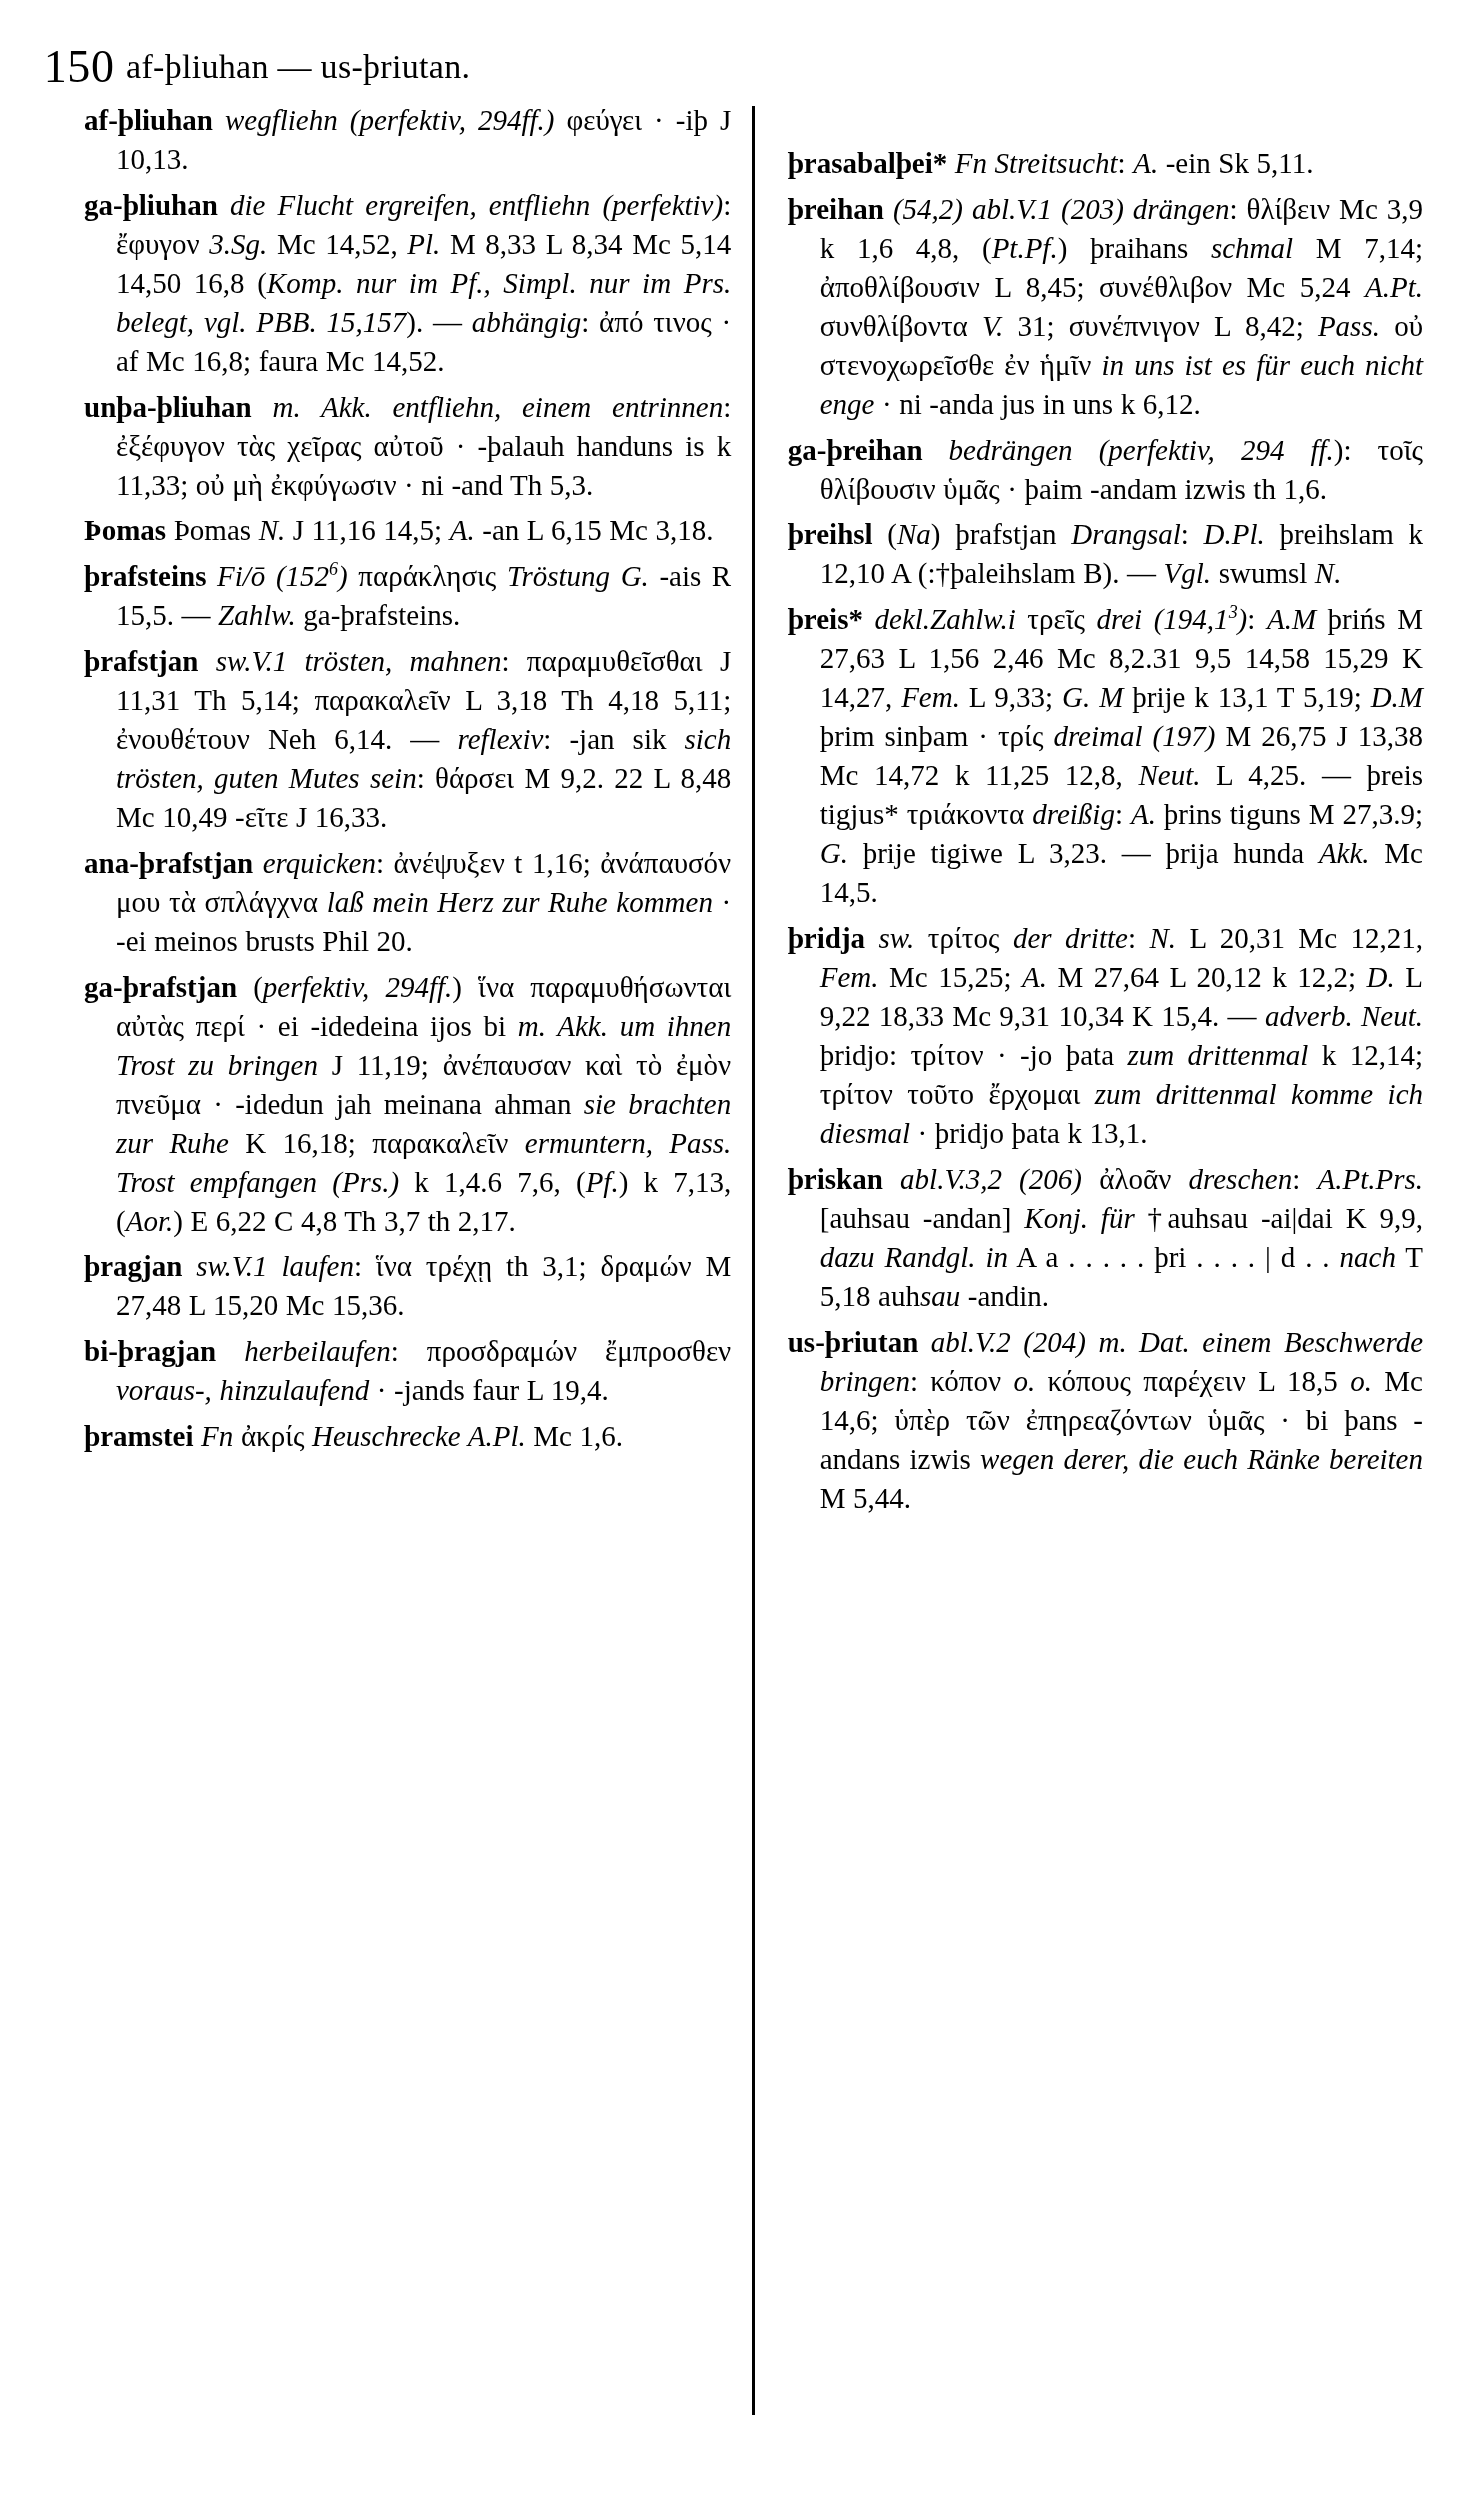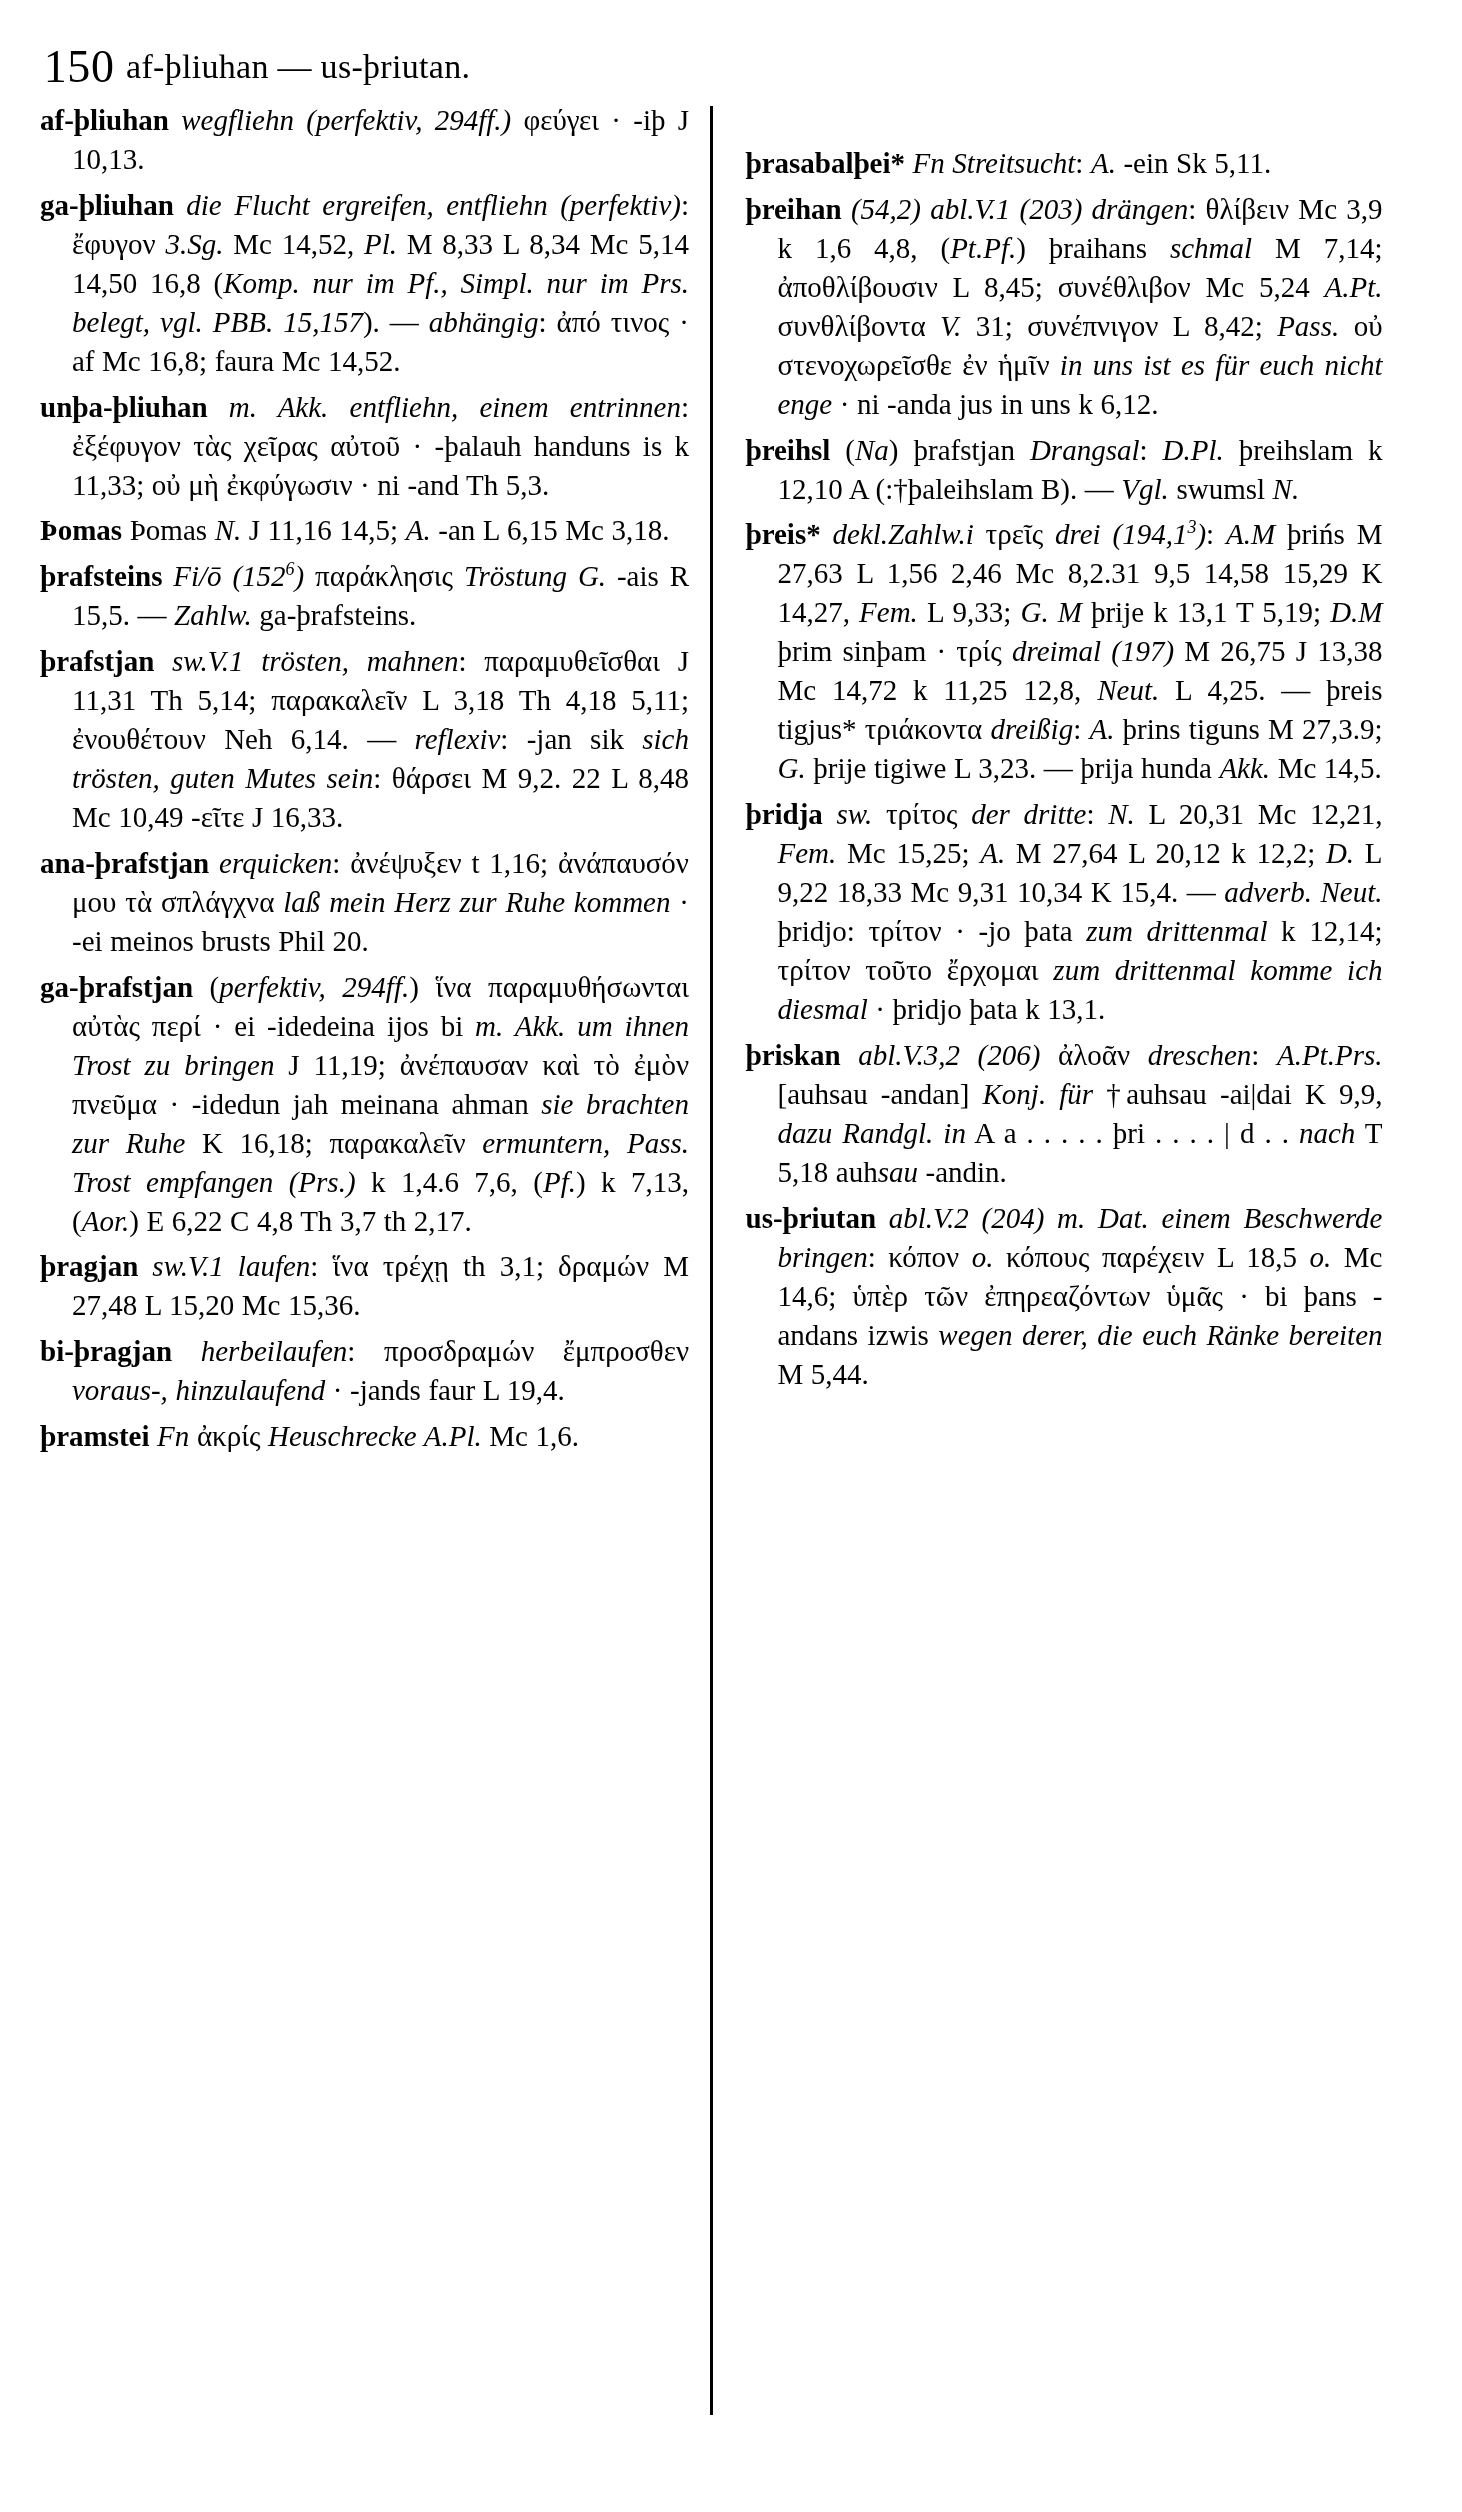--- a/index.html
+++ b/index.html
@@ -51,21 +51,21 @@
   .body {
     position: relative;
     display: flex;
     gap: 0;
     height: 2358px;
   }
   .col {
     width: 670px;
     box-sizing: border-box;
   }
-  .col.left  { padding-right: 21px; }
+  .col.left  { padding-right: 21px; margin-left: 44px; }
   .col.right { padding-left: 33px; margin-top: 43px; }
 
   .rule {
     width: 2.5px;
     background: #000;
     margin-top: 5px;
     height: 2309px;
     flex: 0 0 2.5px;
   }
 
@@ -110,20 +110,21 @@
         <p class="entry"><span class="hw">ana-þrafstjan</span> <span class="it">erquicken</span>: <span class="gk">ἀνέψυξεν</span> t 1,16; <span class="gk">ἀνάπαυσόν μου τὰ σπλάγχνα</span> <span class="it">laß mein Herz zur Ruhe kommen</span> · -ei meinos brusts Phil 20.</p>
         <p class="entry"><span class="hw">ga-þrafstjan</span> (<span class="it">perfektiv, 294ff.</span>) <span class="gk">ἵνα παραμυθήσωνται αὐτὰς περί</span> · ei -idedeina ijos bi <span class="it">m. Akk. um ihnen Trost zu bringen</span> J 11,19; <span class="gk">ἀνέπαυσαν καὶ τὸ ἐμὸν πνεῦμα</span> · -idedun jah meinana ahman <span class="it">sie brachten zur Ruhe</span> K 16,18; <span class="gk">παρακαλεῖν</span> <span class="it">ermuntern, Pass. Trost empfangen (Prs.)</span> k 1,4.6 7,6, (<span class="it">Pf.</span>) k 7,13, (<span class="it">Aor.</span>) E 6,22 C 4,8 Th 3,7 th 2,17.</p>
         <p class="entry"><span class="hw">þragjan</span> <span class="it">sw.V.1 laufen</span>: <span class="gk">ἵνα τρέχῃ</span> th 3,1; <span class="gk">δραμών</span> M 27,48 L 15,20 Mc 15,36.</p>
         <p class="entry"><span class="hw">bi-þragjan</span> <span class="it">herbeilaufen</span>: <span class="gk">προσδραμών ἔμπροσθεν</span> <span class="it">voraus-, hinzulaufend</span> · -jands faur L 19,4.</p>
         <p class="entry"><span class="hw">þramstei</span> <span class="it">Fn</span> <span class="gk">ἀκρίς</span> <span class="it">Heuschrecke A.Pl.</span> Mc 1,6.</p>
       </div>
     <div class="rule"></div>
     <div class="col right" id="col-right">
         <p class="entry"><span class="hw">þrasabalþei*</span> <span class="it">Fn Streitsucht</span>: <span class="it">A.</span> -ein Sk 5,11.</p>
         <p class="entry"><span class="hw">þreihan</span> <span class="it">(54,2) abl.V.1 (203) drängen</span>: <span class="gk">θλίβειν</span> Mc 3,9 k 1,6 4,8, (<span class="it">Pt.Pf.</span>) þraihans <span class="it">schmal</span> M 7,14; <span class="gk">ἀποθλίβουσιν</span> L 8,45; <span class="gk">συνέθλιβον</span> Mc 5,24 <span class="it">A.Pt.</span> <span class="gk">συνθλίβοντα</span> <span class="it">V.</span> 31; <span class="gk">συνέπνιγον</span> L 8,42; <span class="it">Pass.</span> <span class="gk">οὐ στενοχωρεῖσθε ἐν ἡμῖν</span> <span class="it">in uns ist es für euch nicht enge</span> · ni -anda jus in uns k 6,12.</p>
+        <p class="entry"><span class="hw">ga-þreihan</span> <span class="it">bedrängen (perfektiv, 294 ff.</span>): <span class="gk">τοῖς θλίβουσιν ὑμᾶς</span> · þaim -andam izwis th 1,6.</p>
         <p class="entry"><span class="hw">þreihsl</span> (<span class="it">Na</span>) <span class="gk">þrafstjan</span> <span class="it">Drangsal</span>: <span class="it">D.Pl.</span> þreihslam k 12,10 A (:†þaleihslam B). — <span class="it">Vgl.</span> swumsl <span class="it">N.</span></p>
         <p class="entry"><span class="hw">þreis*</span> <span class="it">dekl.Zahlw.i</span> <span class="gk">τρεῖς</span> <span class="it">drei (194,1<span class="sup">3</span>)</span>: <span class="it">A.M</span> þrińs M 27,63 L 1,56 2,46 Mc 8,2.31 9,5 14,58 15,29 K 14,27, <span class="it">Fem.</span> L 9,33; <span class="it">G. M</span> þrije k 13,1 T 5,19; <span class="it">D.M</span> þrim sinþam · <span class="gk">τρίς</span> <span class="it">dreimal (197)</span> M 26,75 J 13,38 Mc 14,72 k 11,25 12,8, <span class="it">Neut.</span> L 4,25. — þreis tigjus* <span class="gk">τριάκοντα</span> <span class="it">dreißig</span>: <span class="it">A.</span> þrins tiguns M 27,3.9; <span class="it">G.</span> þrije tigiwe L 3,23. — þrija hunda <span class="it">Akk.</span> Mc 14,5.</p>
         <p class="entry"><span class="hw">þridja</span> <span class="it">sw.</span> <span class="gk">τρίτος</span> <span class="it">der dritte</span>: <span class="it">N.</span> L 20,31 Mc 12,21, <span class="it">Fem.</span> Mc 15,25; <span class="it">A.</span> M 27,64 L 20,12 k 12,2; <span class="it">D.</span> L 9,22 18,33 Mc 9,31 10,34 K 15,4. — <span class="it">adverb. Neut.</span> þridjo: <span class="gk">τρίτον</span> · -jo þata <span class="it">zum drittenmal</span> k 12,14; <span class="gk">τρίτον τοῦτο ἔρχομαι</span> <span class="it">zum drittenmal komme ich diesmal</span> · þridjo þata k 13,1.</p>
         <p class="entry"><span class="hw">þriskan</span> <span class="it">abl.V.3,2 (206)</span> <span class="gk">ἀλοᾶν</span> <span class="it">dreschen</span>: <span class="it">A.Pt.Prs.</span> [auhsau -andan] <span class="it">Konj. für</span> †auhsau -ai|dai K 9,9, <span class="it">dazu Randgl. in</span> A a . . . . . þri . . . . | d . . <span class="it">nach</span> T 5,18 auh<span class="it">sau</span> -andin.</p>
         <p class="entry"><span class="hw">us-þriutan</span> <span class="it">abl.V.2 (204) m. Dat. einem Beschwerde bringen</span>: <span class="gk">κόπον</span> <span class="it">o.</span> <span class="gk">κόπους παρέχειν</span> L 18,5 <span class="it">o.</span> Mc 14,6; <span class="gk">ὑπὲρ τῶν ἐπηρεαζόντων ὑμᾶς</span> · bi þans -andans izwis <span class="it">wegen derer, die euch Ränke bereiten</span> M 5,44.</p>
       </div>
   </div>
 
 </div>
 

